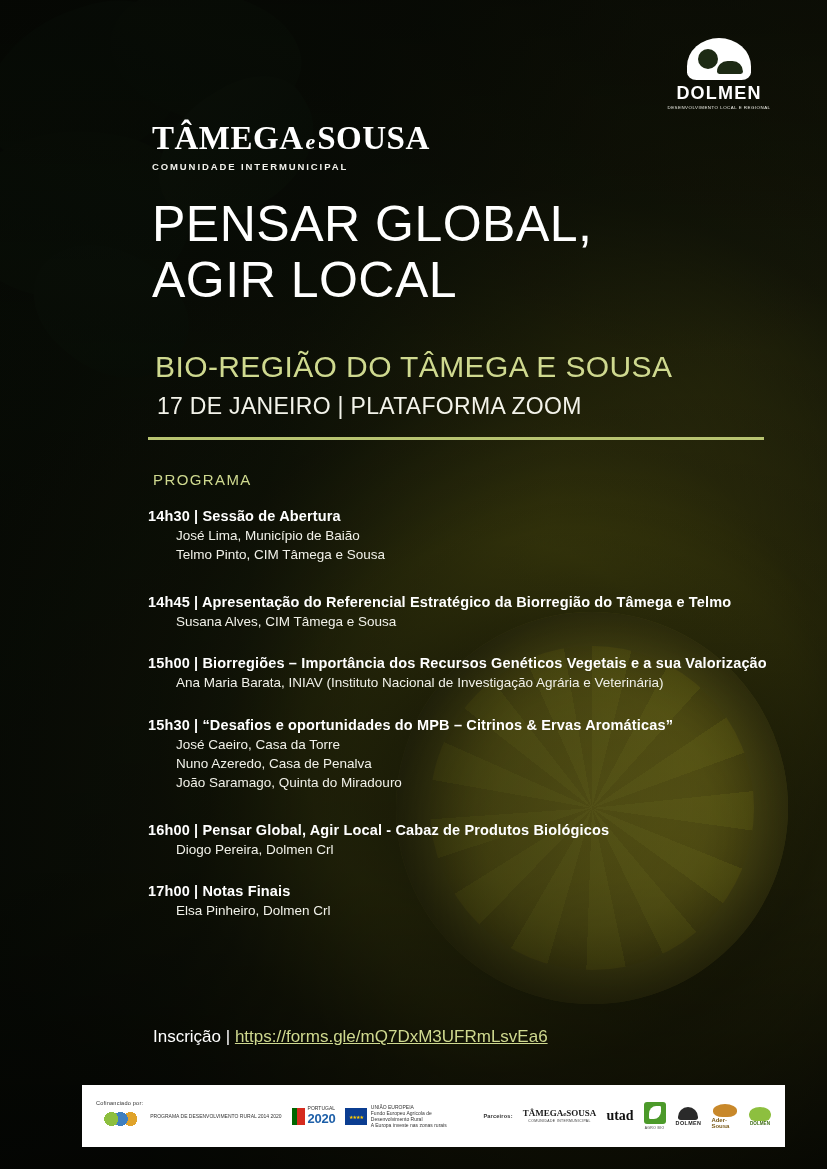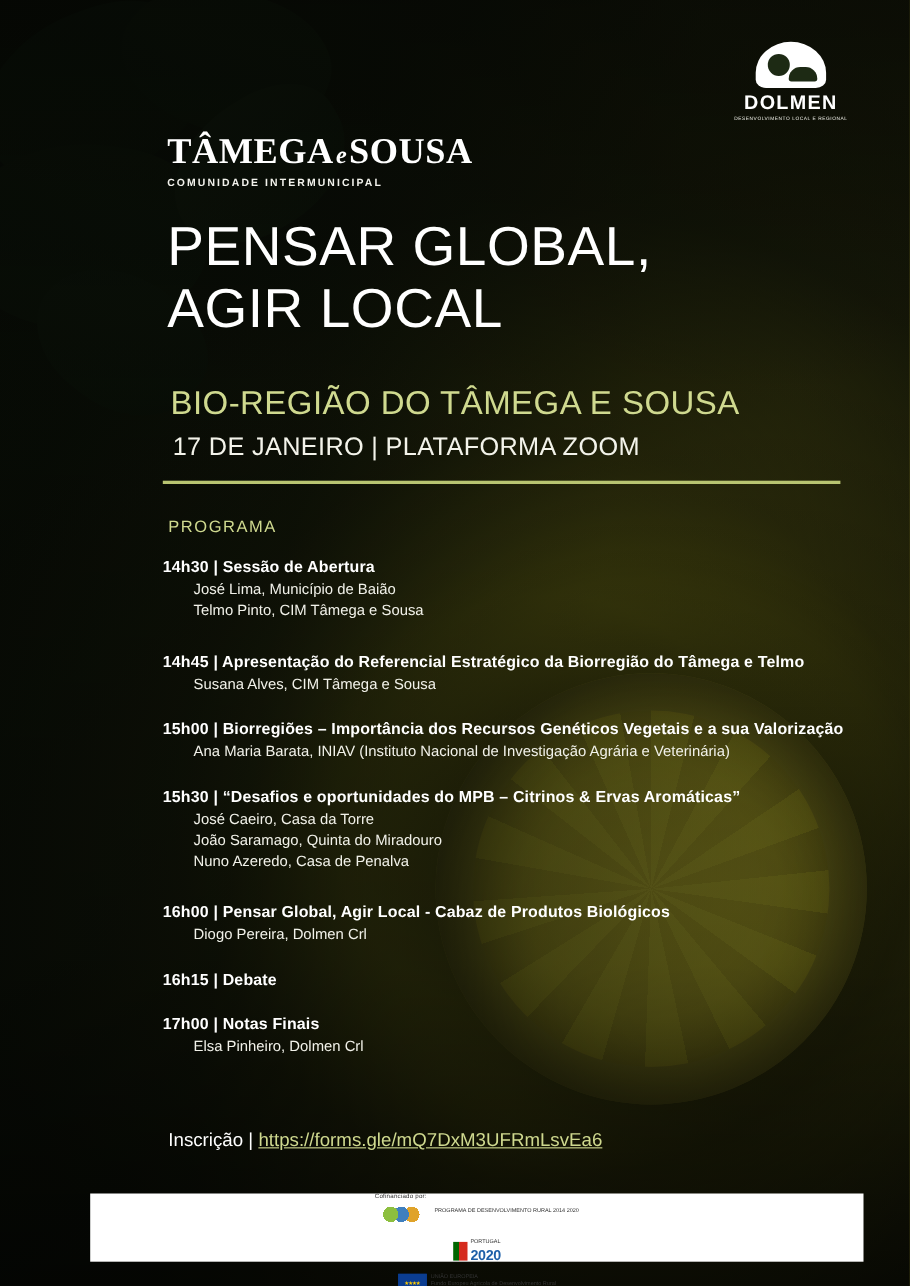--- a/index.html
+++ b/index.html
@@ -178,21 +178,20 @@
   .inscricao .label { color: #fff; }
   .inscricao .link { color: #cfd98f; }
 
   
   .footer {
     position: absolute; left: 42px; right: 42px; bottom: 22px;
     height: 62px; background: #fff;
     display: flex; align-items: center;
     padding: 0 14px;
     gap: 10px;
-    flex-direction: column;
   }
   .f-group { display: flex; align-items: center; gap: 7px; }
   .f-label {
     font-size: 5.6px; color: #333; letter-spacing: .2px;
     white-space: nowrap;
   }
   .f-label.b { font-weight: 700; }
   .pdr {
     width: 40px; height: 26px;
     background: radial-gradient(circle at 28% 50%, #8dbf3f 0 7px, transparent 7px),
@@ -308,35 +307,32 @@
         <div class="item-head">15h00 | Biorregiões – Importância dos Recursos Genéticos Vegetais e a sua Valorização</div>
         <div class="item-speakers">
           <div>Ana Maria Barata, INIAV (Instituto Nacional de Investigação Agrária e Veterinária)</div>
         </div>
       </div>
 
       <div class="item gap-lg">
         <div class="item-head">15h30 | “Desafios e oportunidades do MPB – Citrinos &amp; Ervas Aromáticas”</div>
         <div class="item-speakers">
           <div>José Caeiro, Casa da Torre</div>
+          <div>Nuno Azeredo, Casa de Penalva</div>
           <div>João Saramago, Quinta do Miradouro</div>
-          <div>Nuno Azeredo, Casa de Penalva</div>
         </div>
       </div>
 
       <div class="item gap-md">
         <div class="item-head">16h00 | Pensar Global, Agir Local - Cabaz de Produtos Biológicos</div>
         <div class="item-speakers">
           <div>Diogo Pereira, Dolmen Crl</div>
         </div>
       </div>
 
-      <div class="item gap-md">
-        <div class="item-head">16h15 | Debate</div>
-      </div>
 
       <div class="item">
         <div class="item-head">17h00 | Notas Finais</div>
         <div class="item-speakers">
           <div>Elsa Pinheiro, Dolmen Crl</div>
         </div>
       </div>
 
     </div>
 

